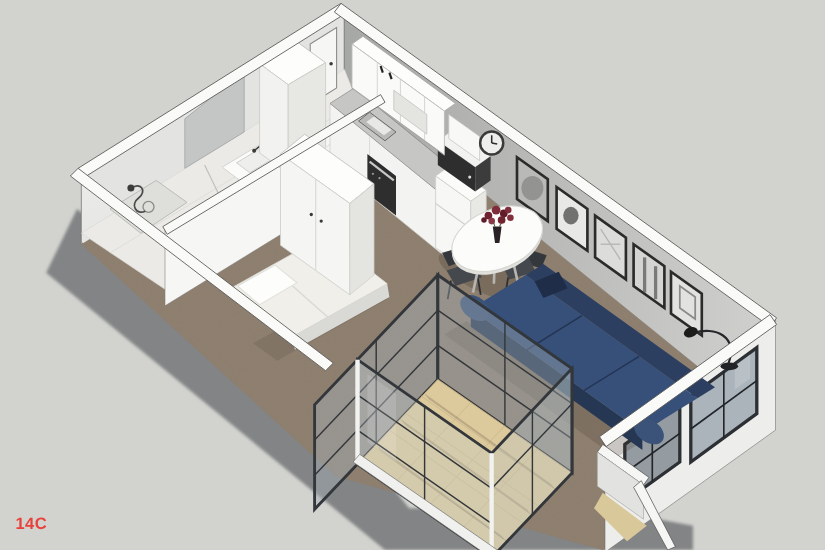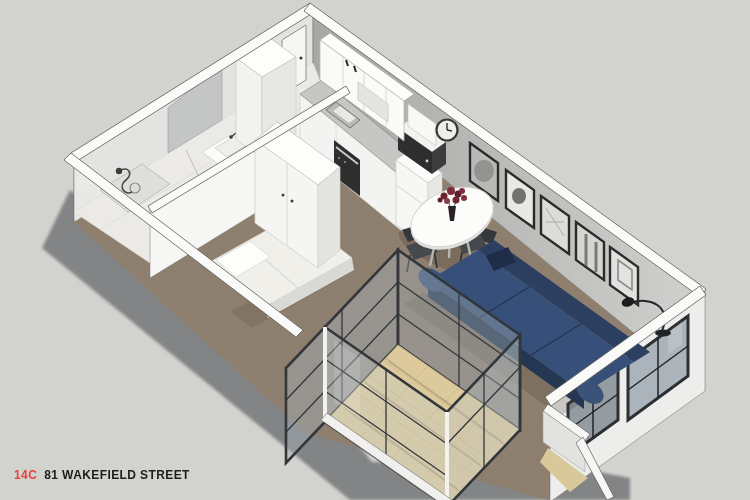--- a/index.html
+++ b/index.html
@@ -1,20 +1,20 @@
 <!DOCTYPE html>
 <html><head>
 <meta charset="utf-8">
 <style>
   html,body{margin:0;padding:0;}
   #stage{position:relative;width:750px;height:500px;overflow:hidden;background:#d2d3cf;
          font-family:"Liberation Sans", sans-serif;}
   #scene{position:absolute;left:0;top:0;}
-  #caption{position:absolute;left:14px;top:468px;display:flex;gap:7px;
-           font-size:12px;font-weight:700;letter-spacing:0.4px;white-space:nowrap;}
+  #caption{position:absolute;left:14px;top:468px;display:flex;gap:21px;
+           font-size:15px;font-weight:700;letter-spacing:0.4px;white-space:nowrap;}
   #caption .unit{color:#e8403a;}
   #caption .addr{color:#1d1d1b;}
 </style>
 </head>
 <body>
 
 <div id="stage">
 <svg id="scene" width="750" height="500" viewBox="0 0 750 500">
   <defs>
     <linearGradient id="wallNE" x1="0" y1="0" x2="1" y2="0">
@@ -331,15 +331,14 @@
   <g>
     <polygon points="548,448 588,478 570,492 540,462" fill="#d9c89a"></polygon>
     <polygon points="548,404 590,434 585,441 543,411" fill="#f6f6f4" stroke="#5a5a58" stroke-width="0.7"></polygon>
     <polygon points="543,411 585,441 585,472 543,442" fill="#e2e3e1" stroke="#9a9a98" stroke-width="0.5"></polygon>
     <polygon points="583,437 614,497 607,500 576,443" fill="#f6f6f4" stroke="#5a5a58" stroke-width="0.7"></polygon>
   </g>
 </svg>
 
 <div id="caption">
   <span class="unit">14C</span>
-  <span class="addr">81 WAKEFIELD STREET</span>
 </div>
 </div>
 
 </body></html>

